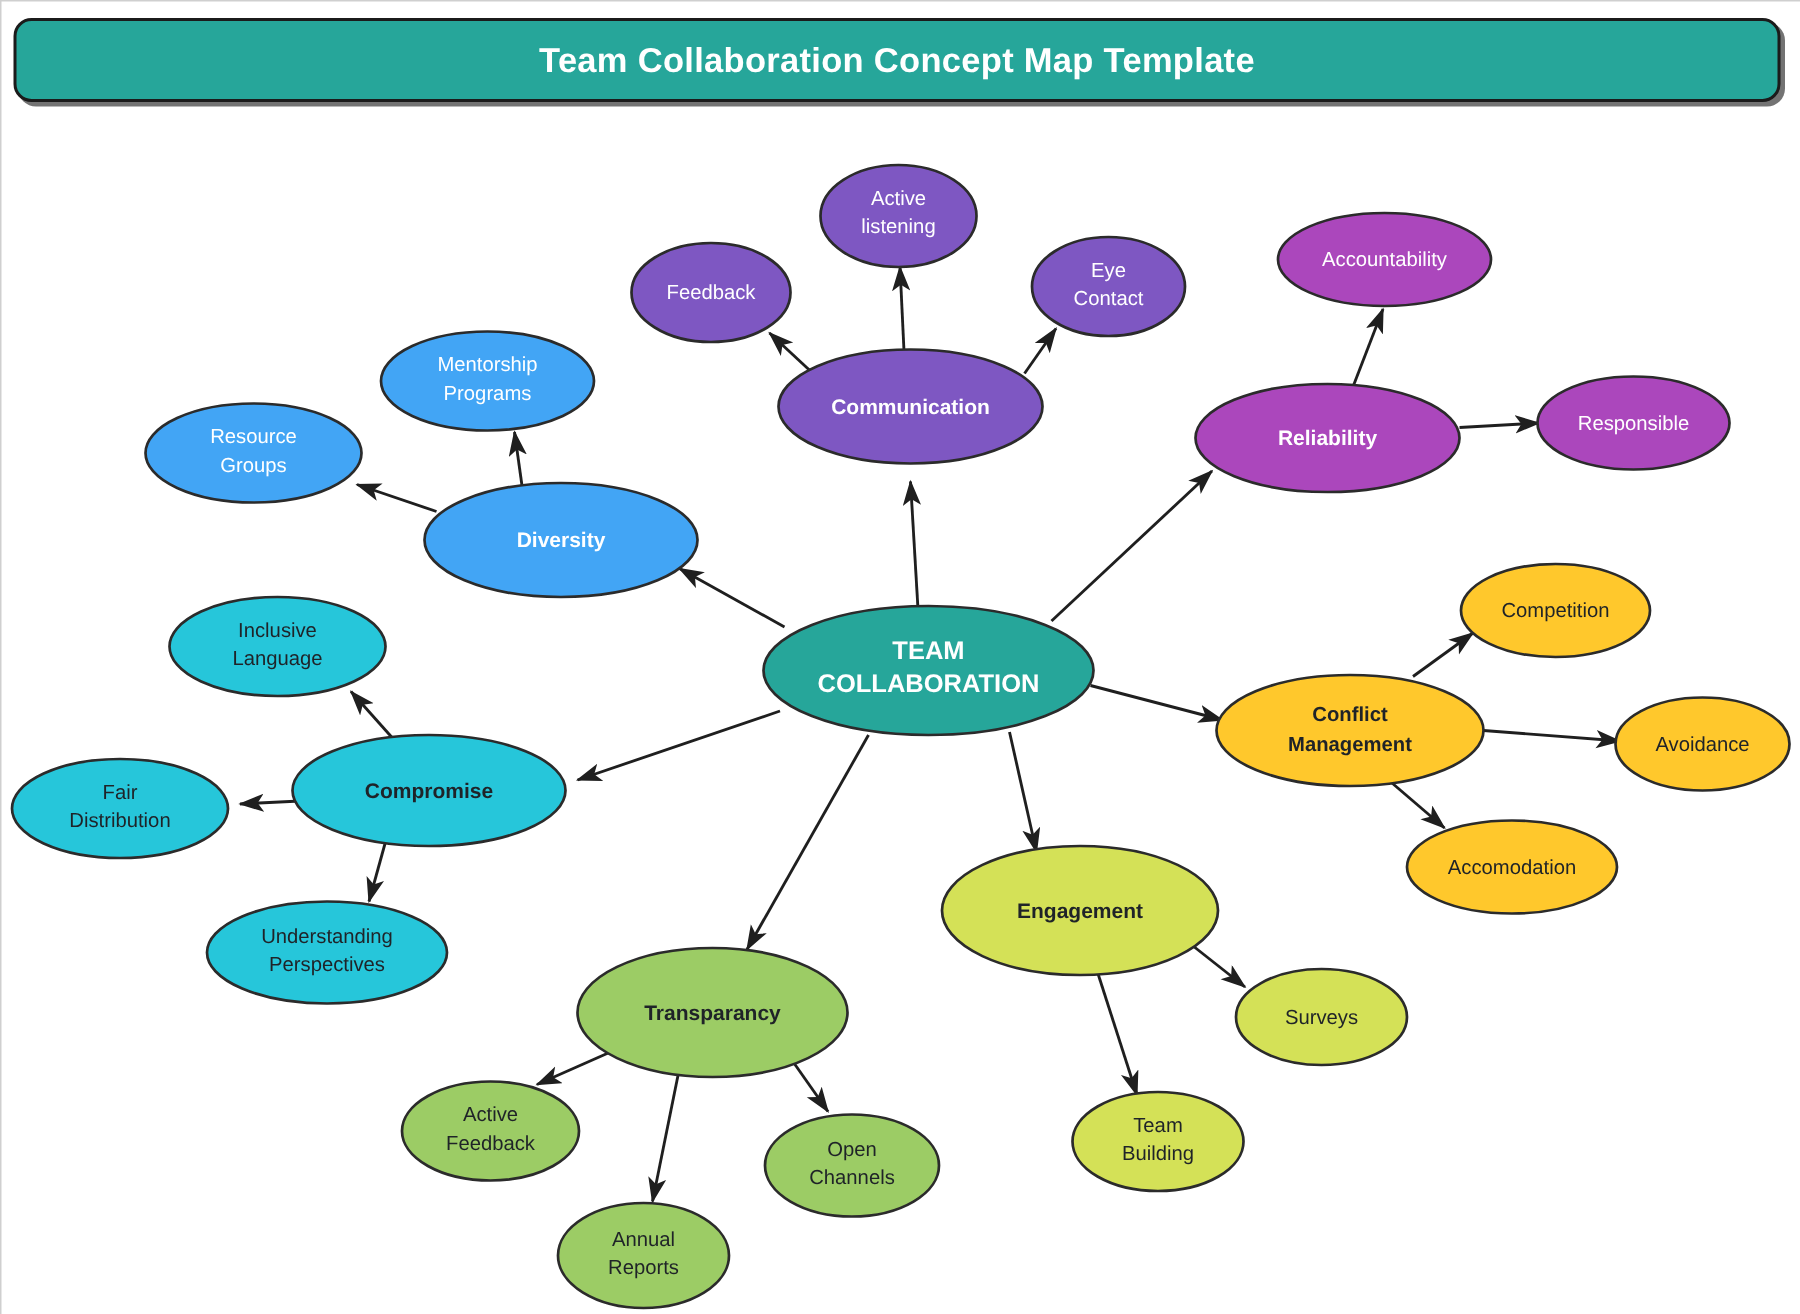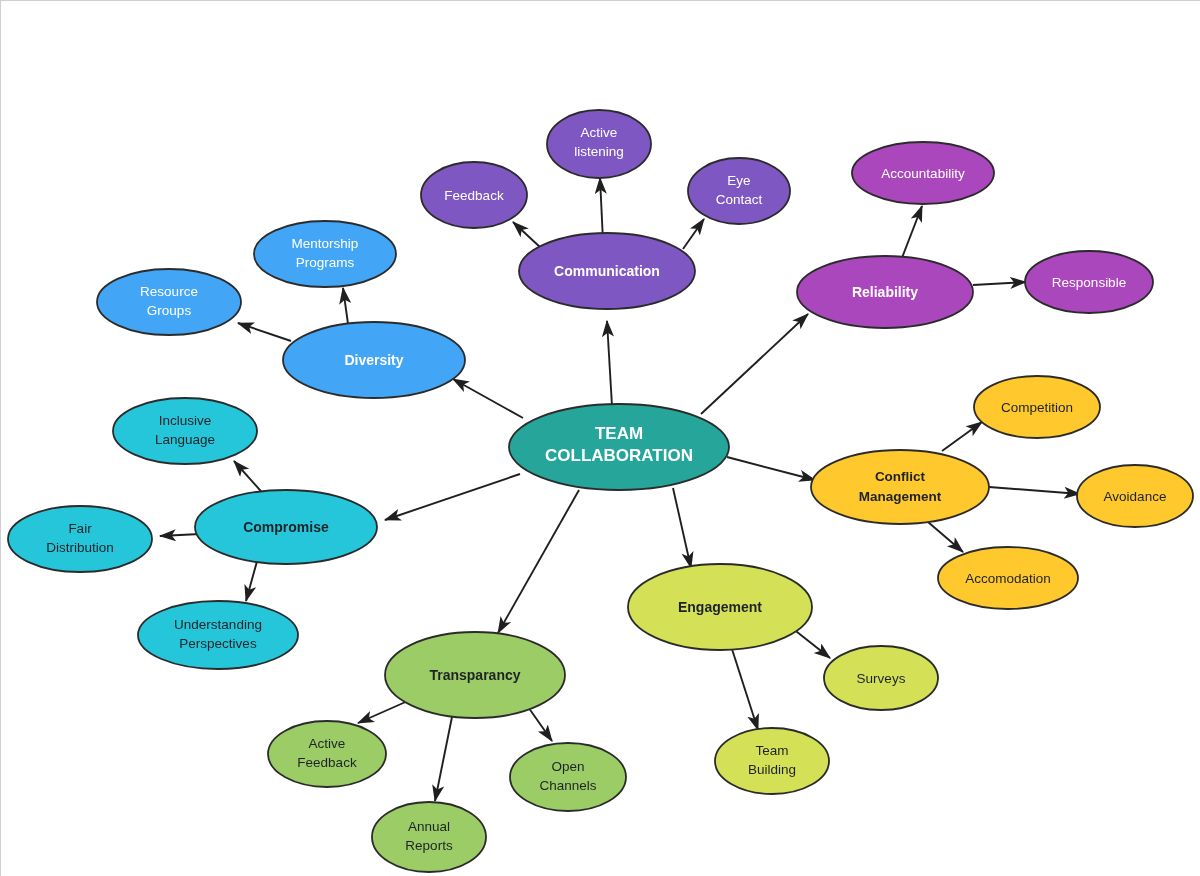--- a/index.html
+++ b/index.html
@@ -72,20 +72,23 @@
     stroke: #1f1f1f;
     stroke-width: 1.9;
     fill: none;
   }
 </style>
 </head>
 <body>
 
 <div id="page">
 
+  <div id="title-banner">
+    <span id="title-text">Team Collaboration Concept Map Template</span>
+  </div>
 
   <svg id="map-canvas" width="1200" height="876" viewBox="0 0 1200 876">
 
     <defs>
       <marker id="arrow" markerWidth="10" markerHeight="10" refX="8.4" refY="3.2" orient="auto" markerUnits="strokeWidth">
         <path d="M0,0 L9,3.2 L0,6.4 L2.2,3.2 z" fill="#1f1f1f"></path>
       </marker>
     </defs>
 
     <g>

